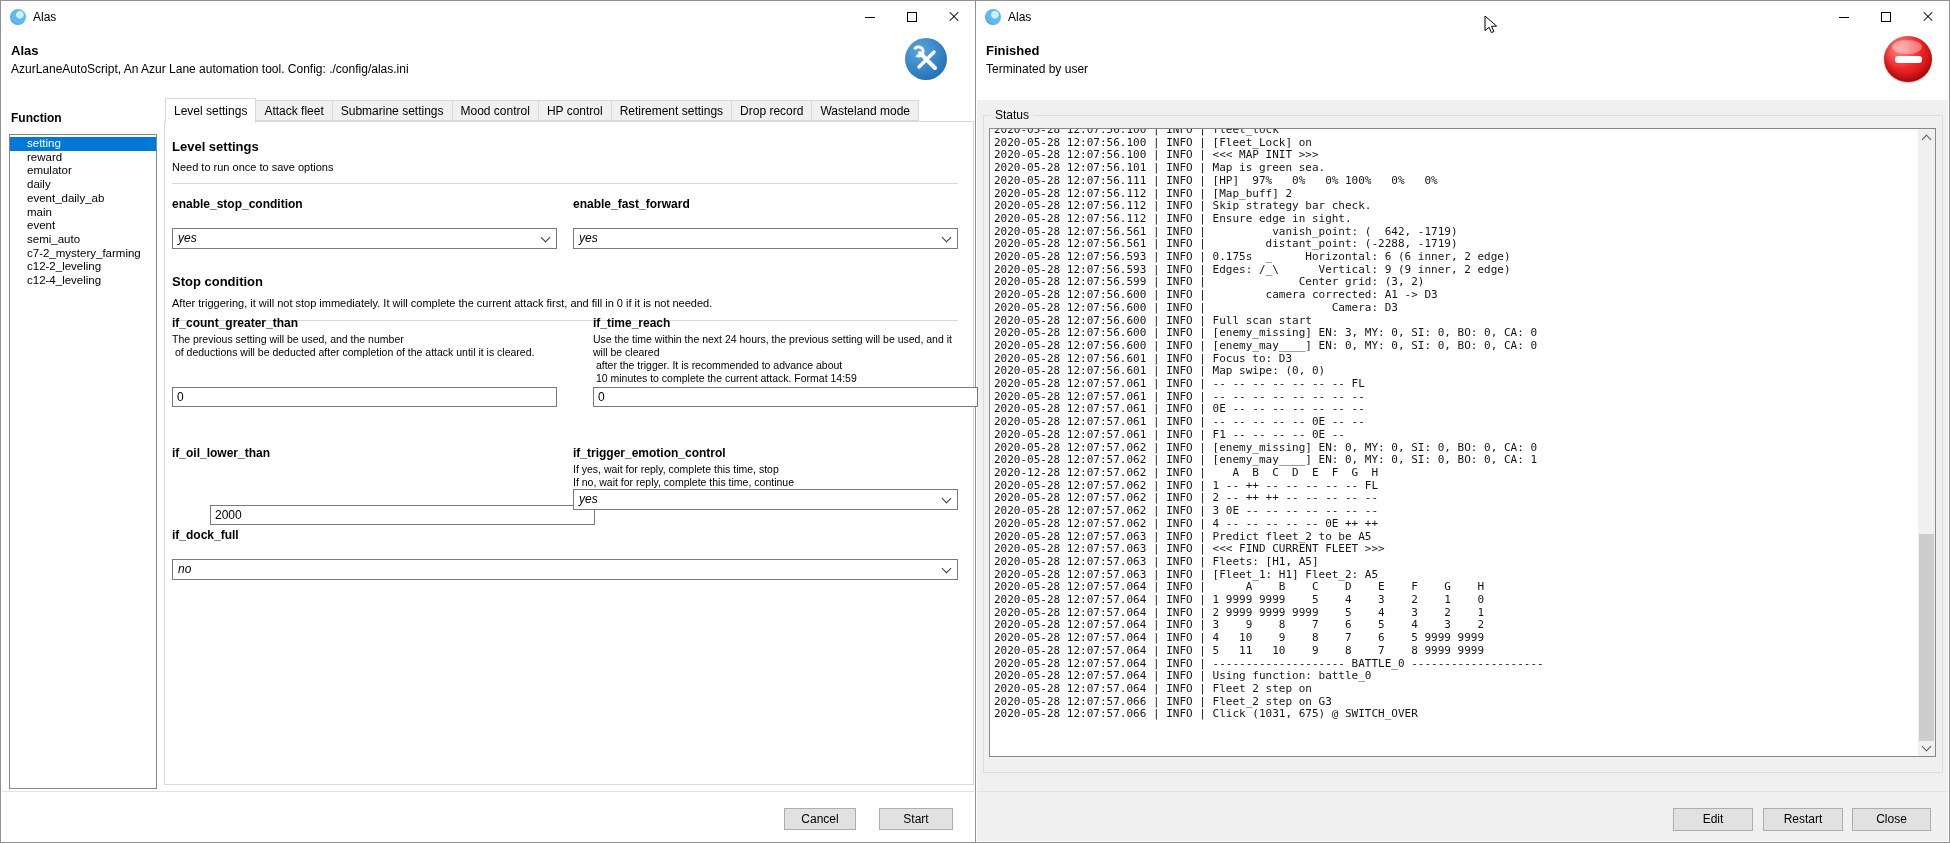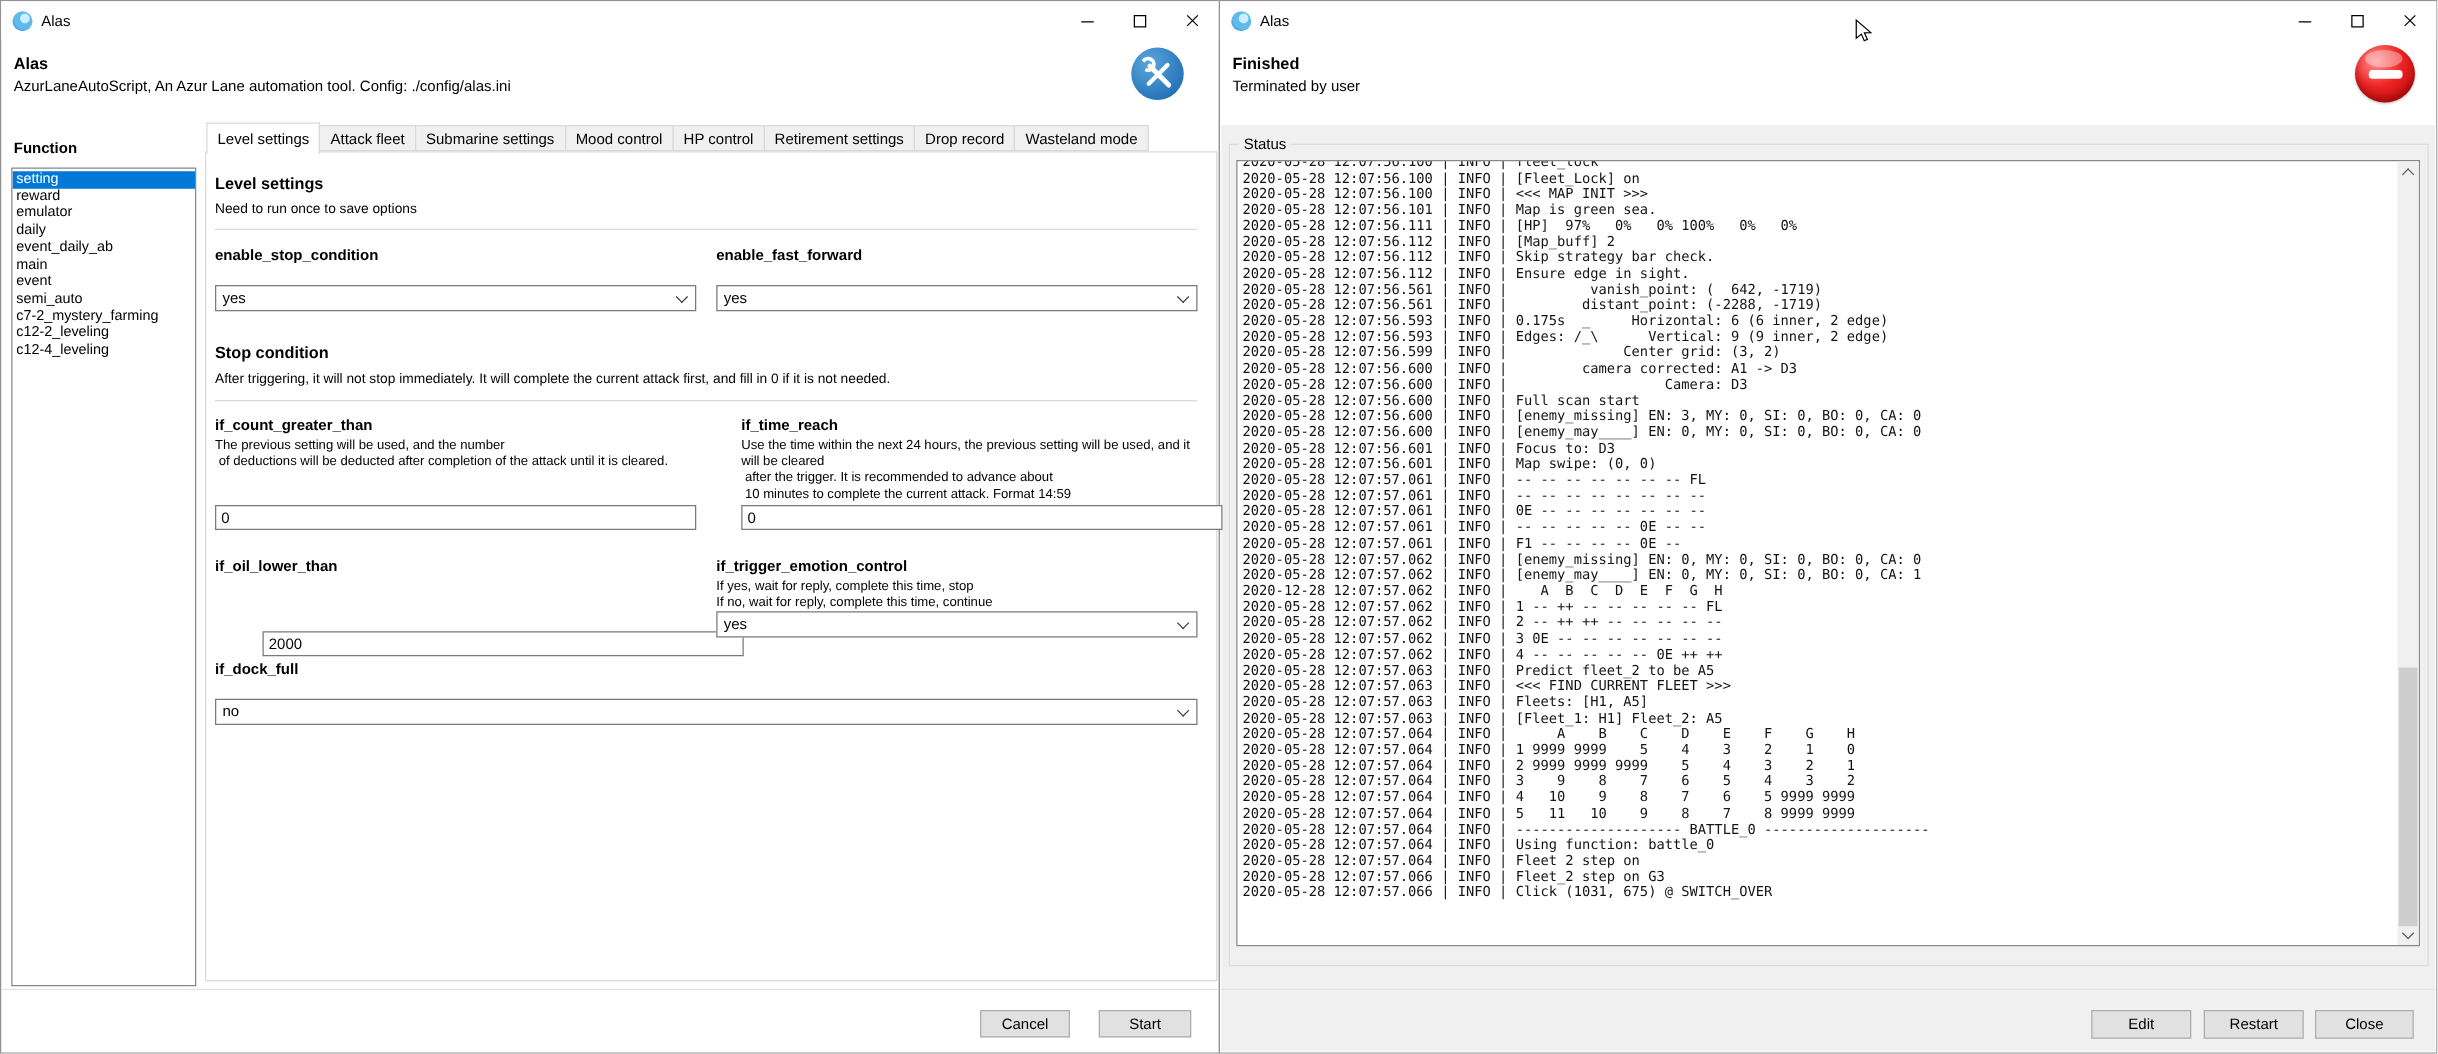--- a/index.html
+++ b/index.html
@@ -31,40 +31,40 @@
     box-shadow:inset 0 -4px 6px rgba(110,0,0,.45), 0 1px 2px rgba(0,0,0,.25);}
   .red-icon .bar{position:absolute;left:50%;top:50%;width:27px;height:7px;margin:-3.5px 0 0 -13.5px;
     background:#fff;border-radius:3px;}
   .red-icon .gloss{position:absolute;left:8px;top:4px;width:30px;height:14px;border-radius:50%;
     background:rgba(255,255,255,.35);}
 
   
   .fn-heading{position:absolute;left:10px;top:110px;font-size:12px;font-weight:bold;}
   .fn-list{position:absolute;left:8px;top:133px;width:148px;height:655px;border:1px solid #828790;
     background:#fff;overflow:hidden;box-sizing:border-box;padding-top:2px;}
-  .fn-item{font-size:11.5px;line-height:13.7px;padding-left:3px;white-space:nowrap;}
+  .fn-item{font-size:11.5px;line-height:13.7px;padding-left:17px;white-space:nowrap;}
   .fn-item.selected{background:#0078d7;color:#fff;}
 
   
   .tabs{position:absolute;left:164px;top:99px;display:flex;z-index:3;}
   .tab{box-sizing:border-box;height:21px;padding:3px 8px 0;font-size:12px;background:#f0f0f0;
     border:1px solid #d9d9d9;margin-right:-1px;white-space:nowrap;}
   .tab.active{height:25px;margin-top:-2px;padding-top:5px;background:#fff;border-bottom:none;z-index:4;position:relative;}
   .panel{position:absolute;left:163px;top:120px;width:810px;height:664px;background:#fff;
     border:1px solid #d9d9d9;box-sizing:border-box;z-index:1;}
   .fc{position:absolute;left:7px;top:0;width:786px;height:100%;}
   .sec-h{position:absolute;font-size:13px;font-weight:bold;}
   .sec-sub{position:absolute;font-size:11px;white-space:nowrap;}
   .hr{position:absolute;left:0;width:786px;height:1px;background:#d9d9d9;}
   .frow{position:absolute;left:0;width:786px;display:grid;grid-template-columns:385px 385px;column-gap:16px;}
   .fcell{position:relative;}
   .flabel{position:absolute;left:0;top:0;font-size:12px;font-weight:bold;white-space:nowrap;}
   .fhelp{position:absolute;left:0;top:17px;font-size:10.5px;line-height:13px;white-space:pre;}
   .select{position:absolute;left:0;width:100%;height:21px;border:1px solid #7a7a7a;background:#fff;
-    box-sizing:border-box;font-size:12px;line-height:19px;padding-left:5px;}
+    box-sizing:border-box;font-size:12px;line-height:19px;padding-left:5px;font-style:italic;}
   .select .chev{position:absolute;right:7px;top:5px;width:6px;height:6px;
     border-right:1.3px solid #3c3c3c;border-bottom:1.3px solid #3c3c3c;transform:rotate(45deg);}
   .input{position:absolute;left:0;width:100%;height:20px;border:1px solid #7a7a7a;background:#fff;
     box-sizing:border-box;font-size:12px;padding:0 0 0 4px;font-family:"Liberation Sans",sans-serif;}
 
   .divider{position:absolute;left:1px;right:1px;top:790px;height:1px;background:#e2e2e2;}
   .btn{position:absolute;box-sizing:border-box;background:#e1e1e1;border:1px solid #adadad;
     font-size:12px;text-align:center;font-family:"Liberation Sans",sans-serif;}
   #btn-cancel{left:783px;top:807px;width:72px;height:22px;line-height:20px;}
   #btn-start{left:878px;top:807px;width:74px;height:22px;line-height:20px;}
@@ -177,21 +177,21 @@
               <span>yes</span>
               <i class="chev"></i>
             </div>
           </div>
         </div>
 
         <div class="sec-h" style="top:152px">Stop condition</div>
         <div class="sec-sub" style="top:175px">After triggering, it will not stop immediately. It will complete the current attack first, and fill in 0 if it is not needed.</div>
         <div class="hr" style="top:198px"></div>
 
-        <div class="frow" style="top:211px;height:91px;gap:36px;">
+        <div class="frow" style="top:194px;height:91px;gap:36px;">
           <div class="fcell">
             <div class="flabel">if_count_greater_than</div>
             <div class="fhelp">The previous setting will be used, and the number
  of deductions will be deducted after completion of the attack until it is cleared.</div>
             <input class="input" style="top: 71px;" value="0">
           </div>
           <div class="fcell">
             <div class="flabel">if_time_reach</div>
             <div class="fhelp">Use the time within the next 24 hours, the previous setting will be used, and it
 will be cleared

